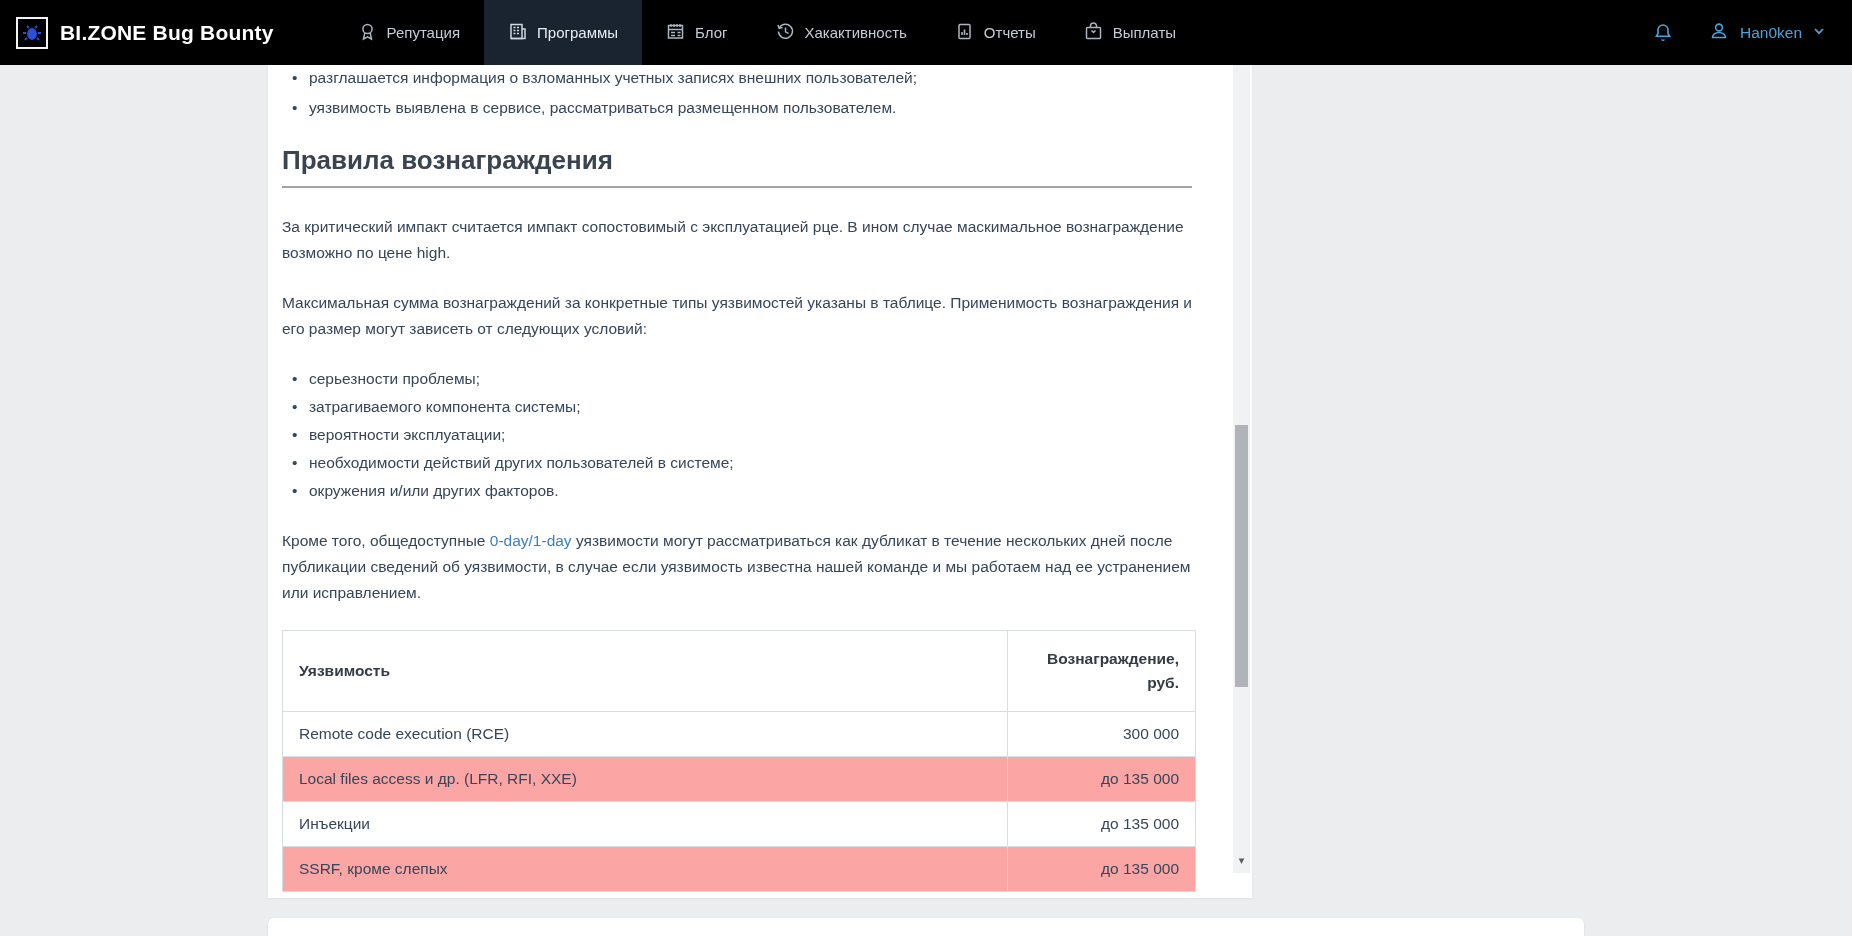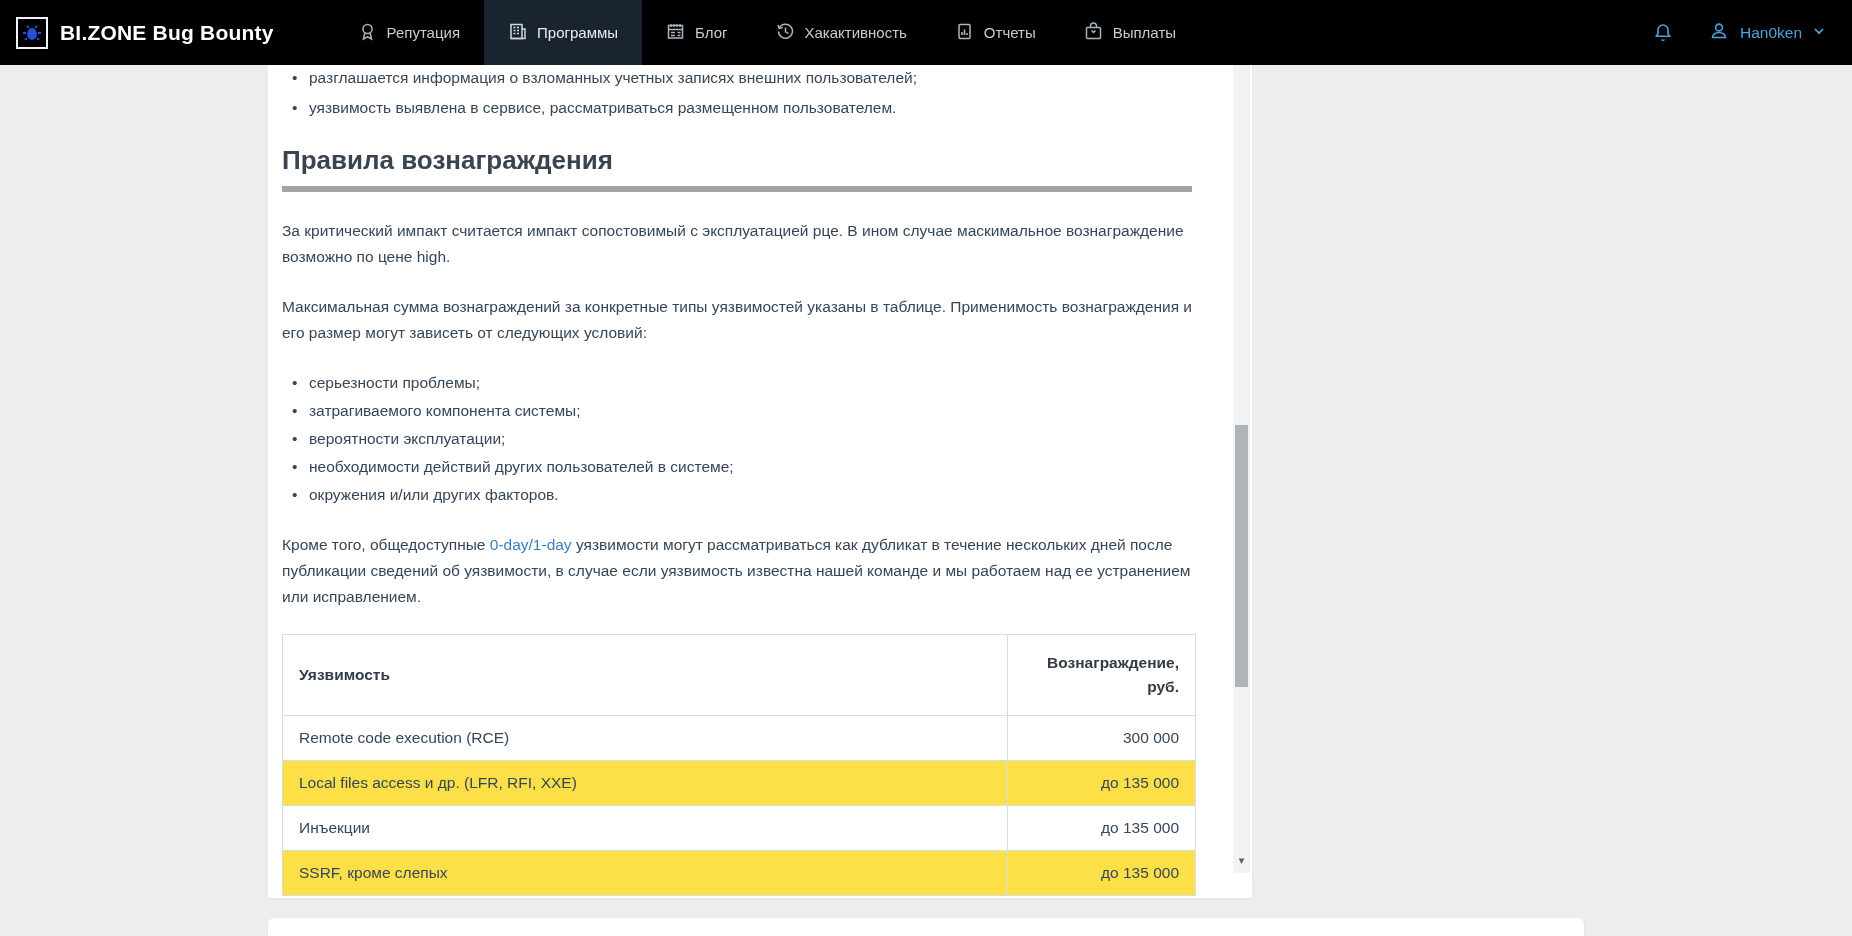--- a/index.html
+++ b/index.html
@@ -28,30 +28,30 @@
                    background:#ffffff; box-shadow:0 1px 2px rgba(0,0,0,.06); overflow:hidden; }
   .doc { padding:0 0 0 14px; width:924px; font-size:15.5px; line-height:26px; color:#36465a; }
 
   ul.plain { list-style:none; }
   ul.plain li { position:relative; padding-left:27px; margin-bottom:4px; }
   ul.plain li::before { content:"•"; position:absolute; left:10px; top:0; color:#36465a; }
   ul.conds { margin:24px 0 24px 0; }
   ul.conds li { margin-bottom:2px; }
 
   h2.section { margin-top:26px; font-size:26px; font-weight:600; color:#3a4450;
-               padding-bottom:13px; border-bottom:6px solid #a3a3a3; margin-bottom:26px; }
+               padding-bottom:13px; border-bottom:2px solid #a3a3a3; margin-bottom:26px; }
   p.para { margin-bottom:24px;margin-top:16px; }
   .inline-link { color:#3a7fc1; }
 
   table.rewards { width:914px; border-collapse:collapse; margin-top:2px; font-size:15.5px; }
   table.rewards th, table.rewards td { border:1px solid #d8dde2; padding:10px 16px; vertical-align:middle; line-height:24px; }
   table.rewards th { font-weight:bold; color:#333b46; text-align:left; padding-top:16px; padding-bottom:16px; }
   table.rewards th.num { text-align:right; width:188px; }
   table.rewards td.num { text-align:right; white-space:nowrap; }
-  table.rewards tr.stripe td { background:#fde047; }
+  table.rewards tr.stripe td { background:#fca5a5; }
 
   
   .scrollbar { position:absolute; left:965px; top:0; width:17px; height:808px; background:#f1f2f3; }
   .scroll-thumb { position:absolute; left:2px; top:360px; width:13px; height:262px; background:#b0b4b8; }
   .scroll-down { position:absolute; left:3px; top:790px; width:11px; height:11px; color:#5a5f64; font-size:11px; line-height:11px; text-align:center; }
 
   
   .stats-card { position:absolute; left:1272px; top:66px; width:326px; height:118px;
                 background:#ffffff; box-shadow:0 1px 3px rgba(0,0,0,.08); padding:17px 20px 0 23px; }
   .stat-row { display:flex; align-items:baseline; margin-bottom:9px; }

